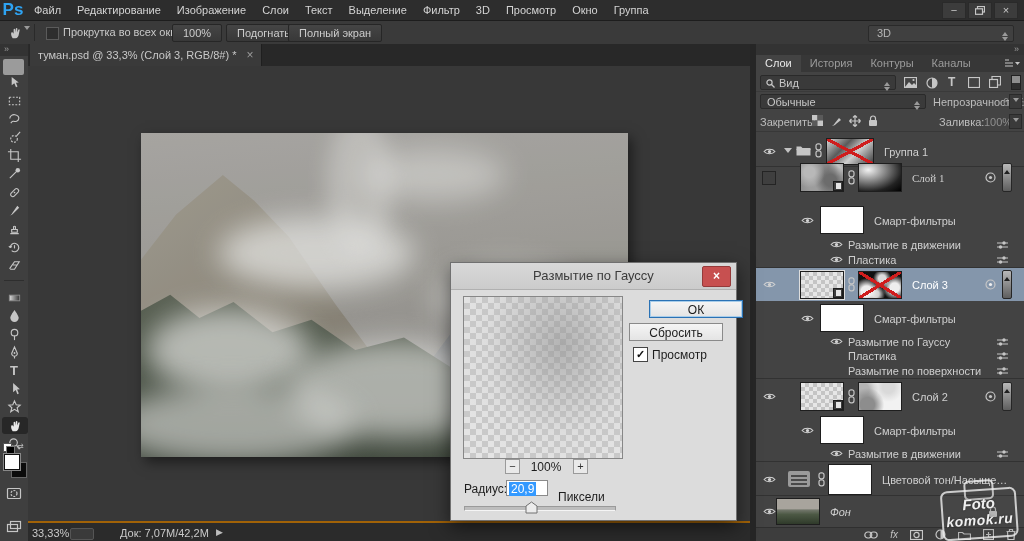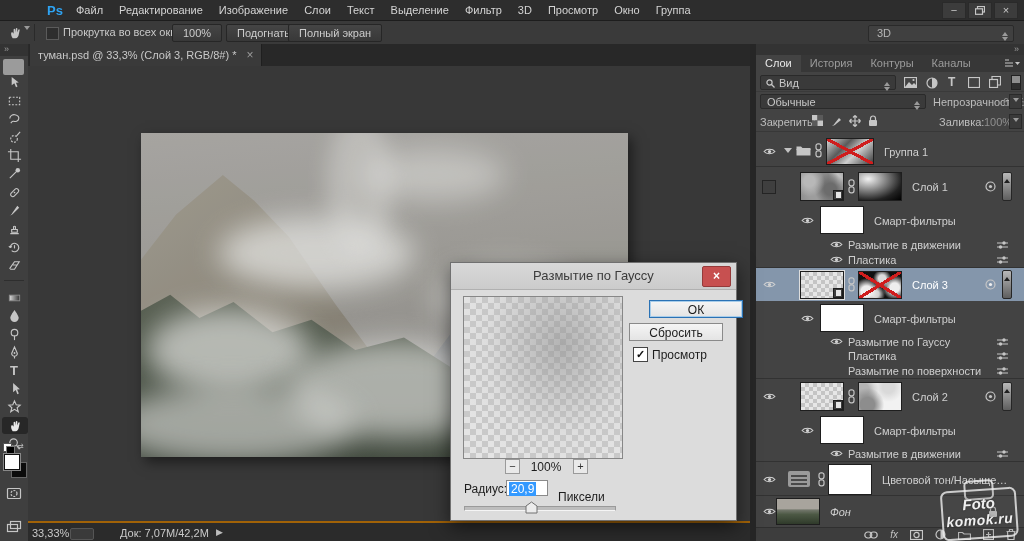--- a/index.html
+++ b/index.html
@@ -3,21 +3,21 @@
 <meta charset="utf-8">
 <style>
   html,body{margin:0;padding:0;background:#1e1e1e;}
   #root{position:relative;width:1024px;height:541px;background:#262626;overflow:hidden;
         font-family:"Liberation Sans",sans-serif;font-size:11px;color:#cfcfcf;
         -webkit-font-smoothing:antialiased;}
   .abs{position:absolute;}
   
   .menubar{position:absolute;left:0;top:0;width:1024px;height:20px;background:#2d2d2d;
            border-bottom:1px solid #1d1d1d;display:flex;align-items:center;}
-  .ps-logo{width:26px;text-align:center;color:#2ea3f2;font-weight:bold;font-size:13px;padding-left:42px;}
+  .ps-logo{width:26px;text-align:center;color:#2ea3f2;font-weight:bold;font-size:17px;}
   .menu-item{padding:0 8px;color:#d4d4d4;line-height:20px;cursor:default;}
   .win-ctrls{position:absolute;right:6px;top:2px;display:flex;gap:2px;}
   .win-btn{width:22px;height:15px;background:#3c3c3c;border:1px solid #2a2a2a;color:#c9c9c9;
            display:flex;align-items:center;justify-content:center;font-size:11px;line-height:1;}
   
   .optionsbar{position:absolute;left:0;top:21px;width:1024px;height:23px;background:#3a3a3a;
               border-bottom:1px solid #222;}
   .opt-sep{position:absolute;left:34px;top:3px;width:1px;height:17px;background:#2a2a2a;}
   .chk{width:11px;height:11px;background:#2e2e2e;border:1px solid #5b5b5b;display:inline-block;}
   .opt-btn{position:absolute;top:3px;height:16px;background:linear-gradient(#454545,#383838);
@@ -499,21 +499,21 @@
       <svg class="abs" style="left:58px;top:8px;" width="9" height="15">
           <rect class="i" x="2" y="0.8" width="5" height="6" rx="2"></rect>
           <rect class="i" x="2" y="7.8" width="5" height="6" rx="2"></rect>
         </svg>
       <div class="lthumb grp-thumb" style="left:70px;top:3px;width:48px;height:27px;">
           <div class="redx"></div>
         </div>
       <span class="lbl" style="left:128px;top:11px;">Группа 1</span>
     </div>
 
-    <div class="lrow" style="top:125px;height:35px;">
+    <div class="lrow" style="top:116px;height:35px;font-family:Liberation Serif, serif;">
       <span class="eyebox" style="left:6px;top:11px;"></span>
       <div class="lthumb noise" style="left:44px;top:3px;width:44px;height:29px;">
           <span class="badge"></span>
         </div>
       <svg class="abs" style="left:91px;top:10px;" width="9" height="15">
           <rect class="i" x="2" y="0.8" width="5" height="6" rx="2"></rect>
           <rect class="i" x="2" y="7.8" width="5" height="6" rx="2"></rect>
         </svg>
       <div class="lthumb mask-grad" style="left:102px;top:3px;width:44px;height:29px;"></div>
       <span class="lbl" style="left:156px;top:12px;">Слой 1</span>

